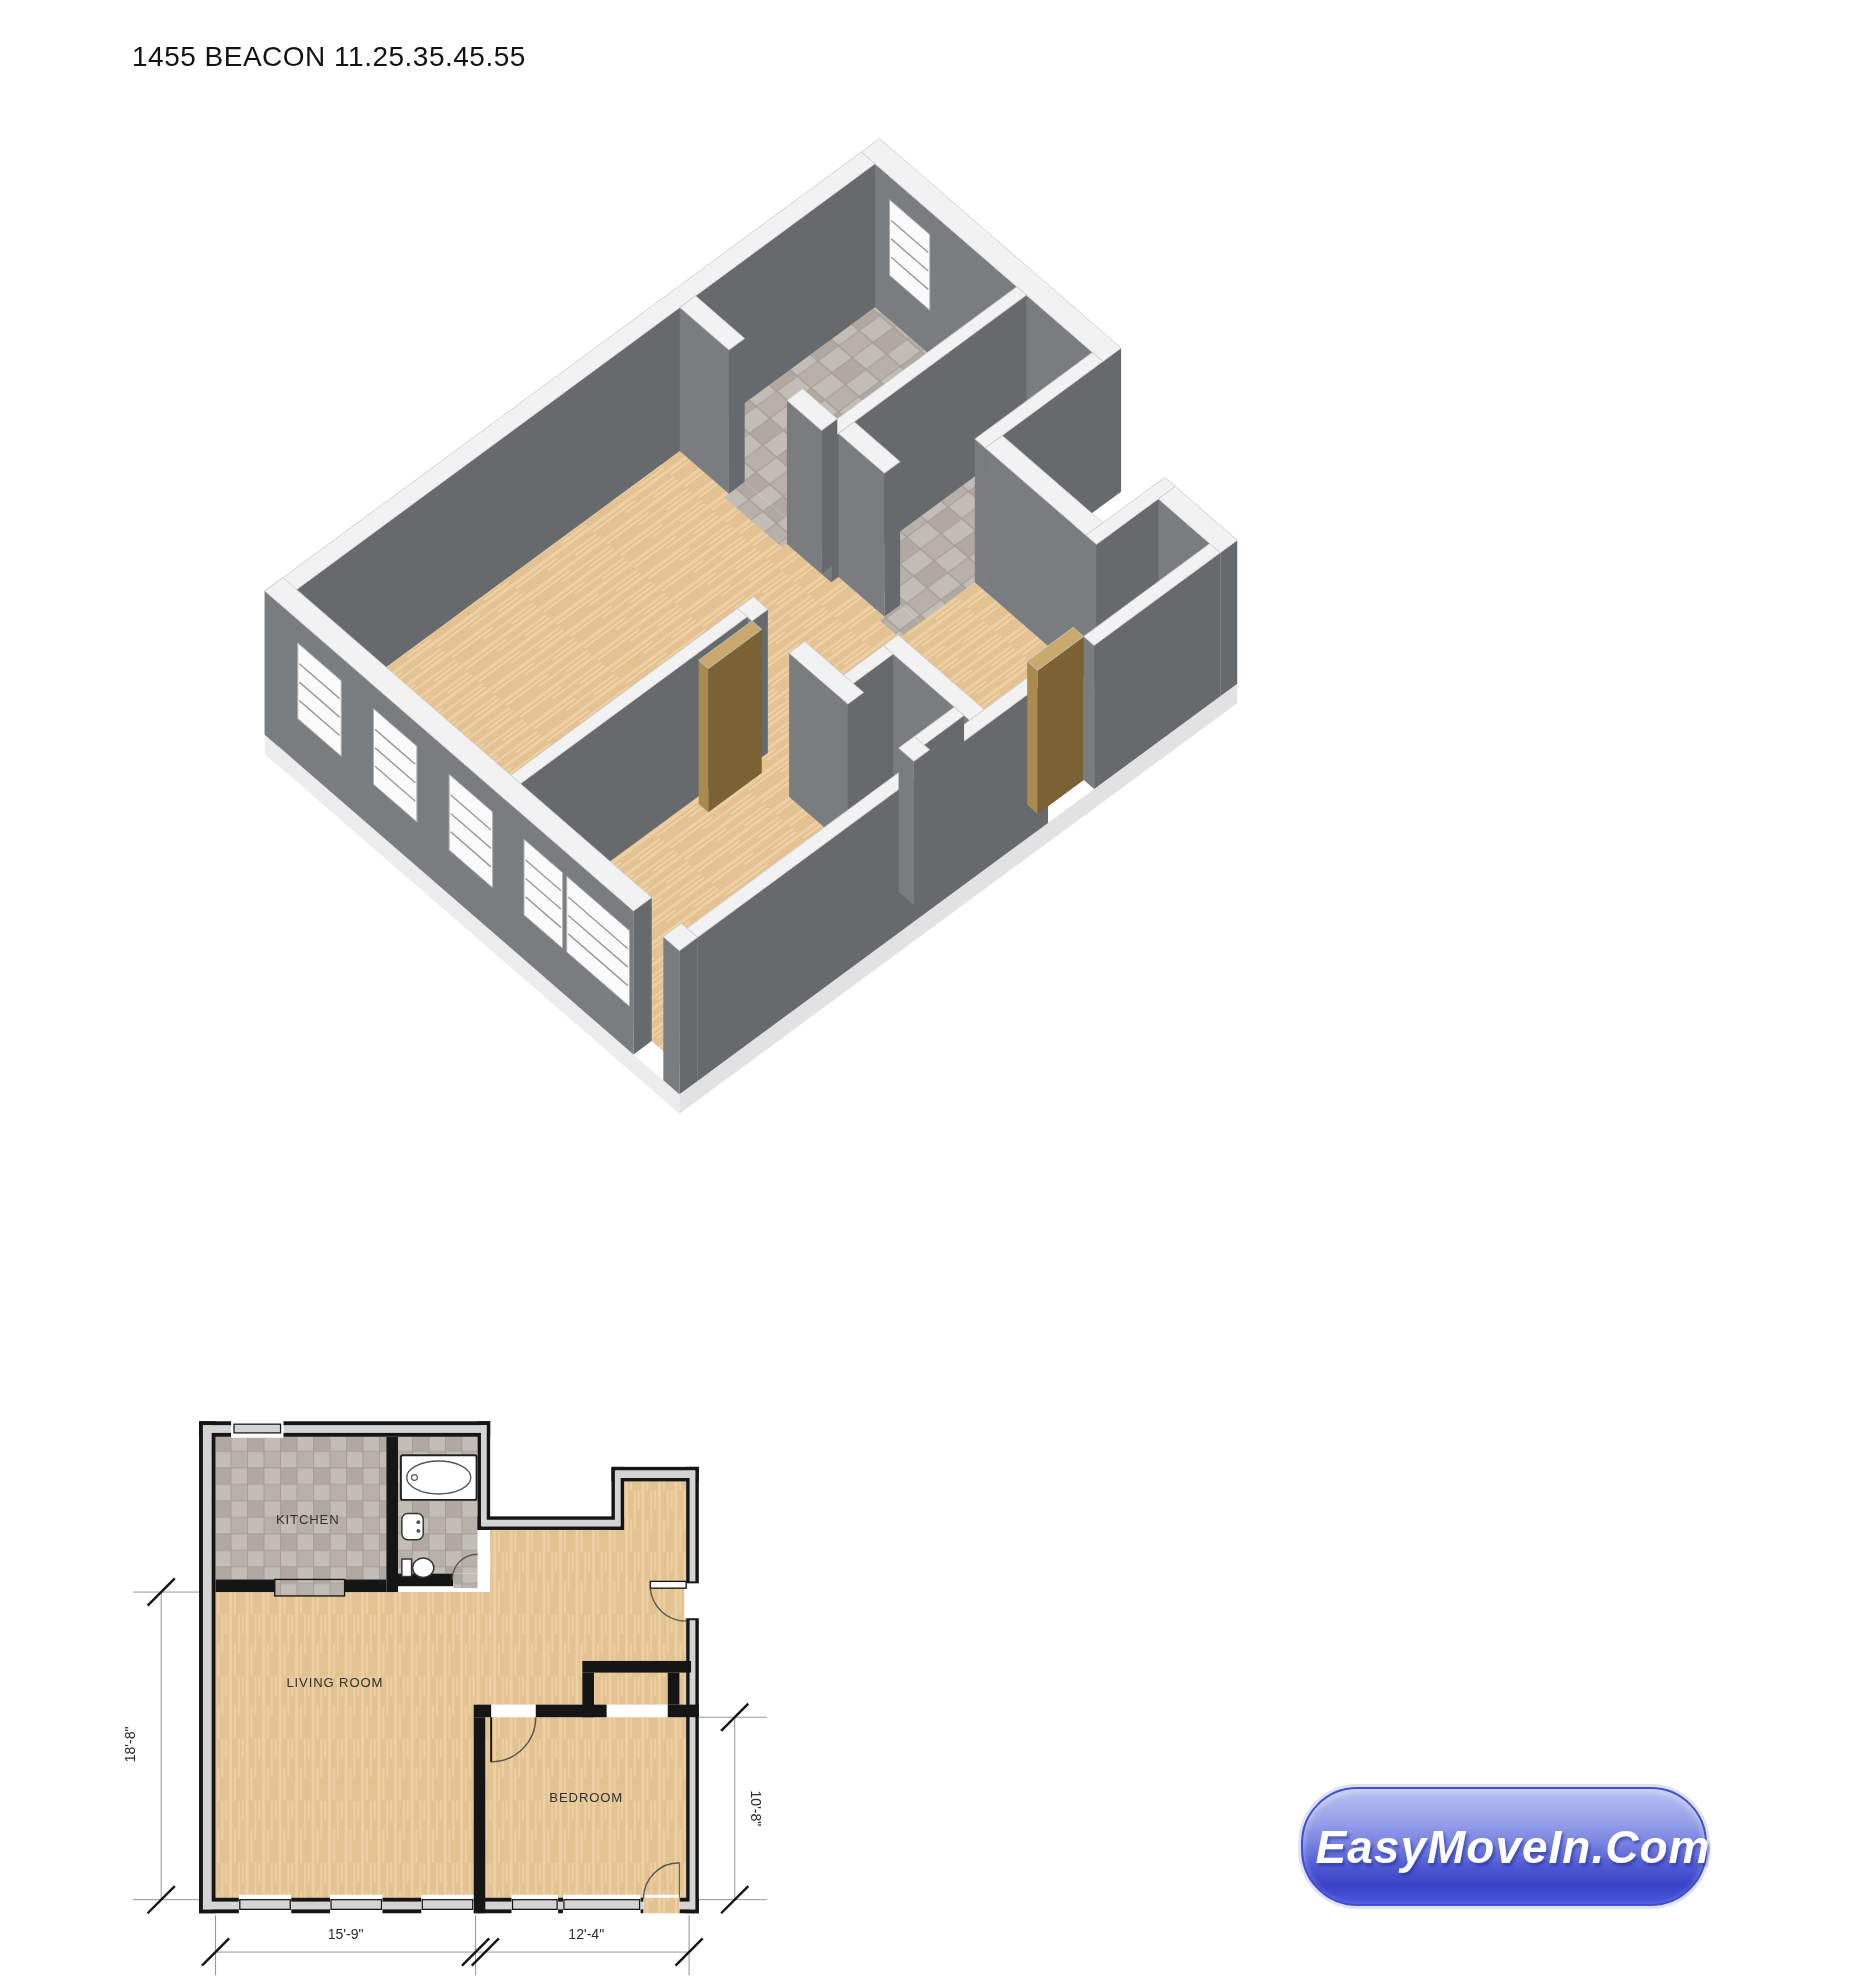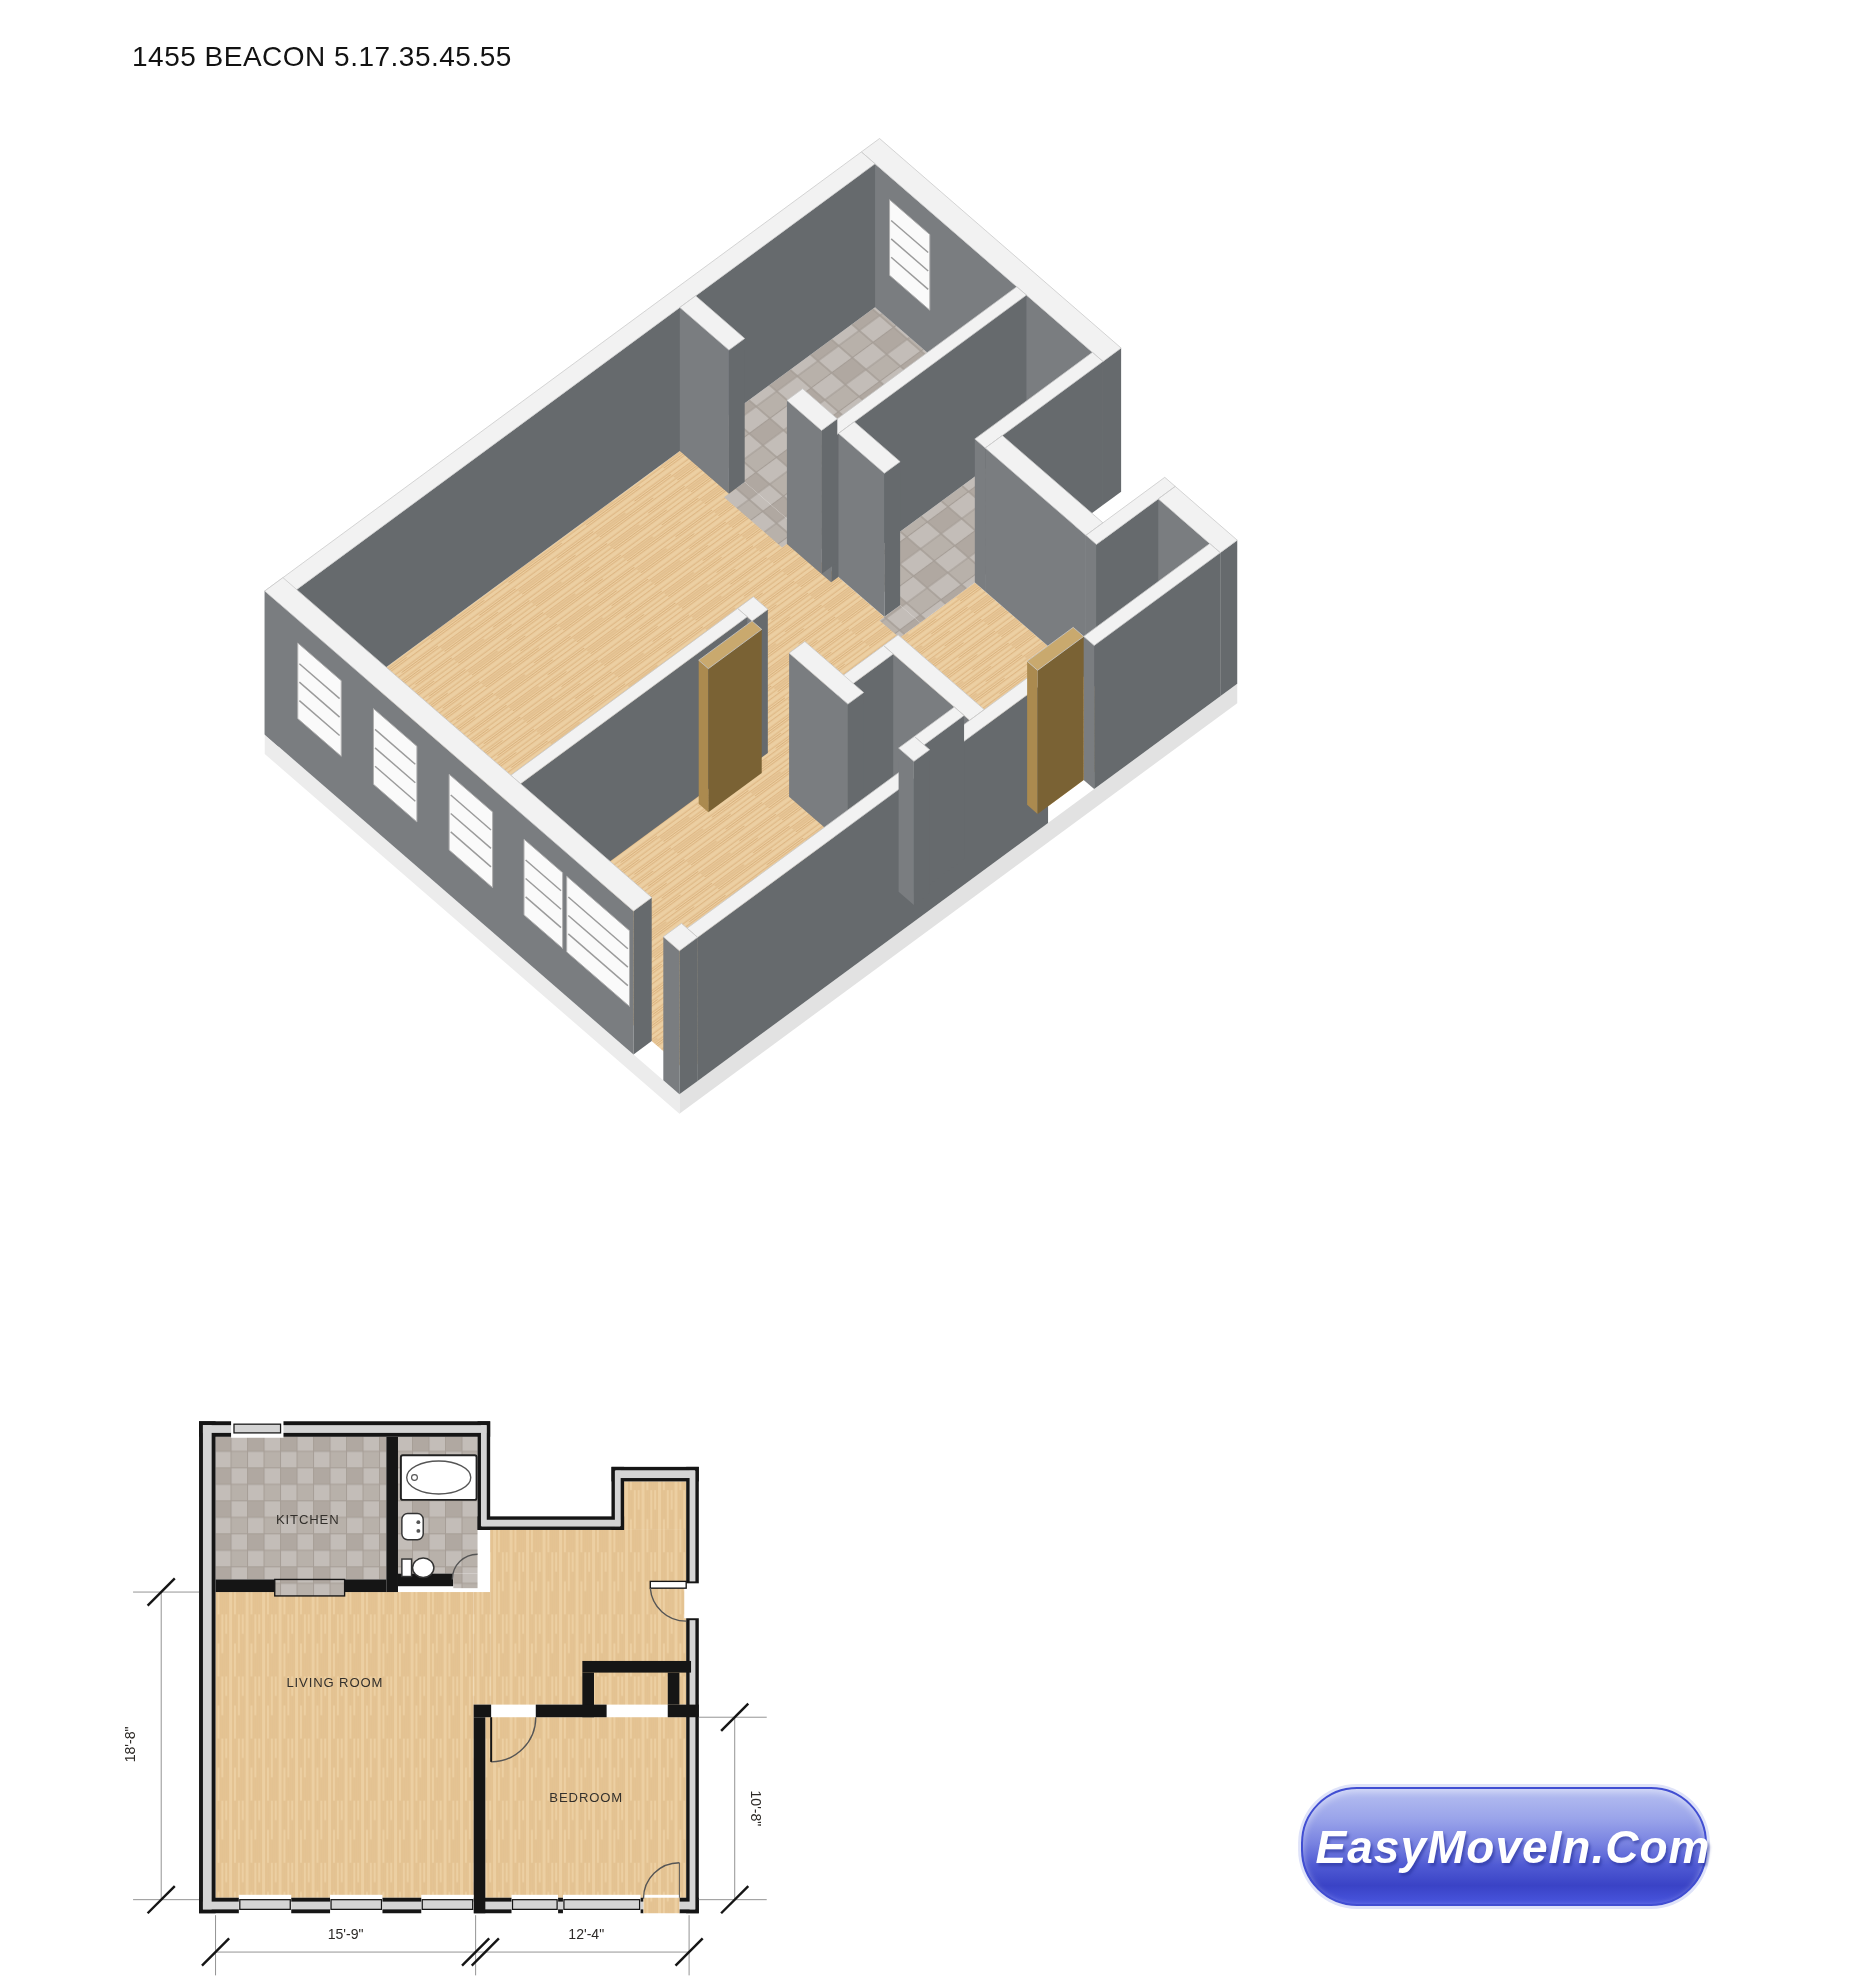--- a/index.html
+++ b/index.html
@@ -17,21 +17,21 @@
        display:flex;align-items:center;justify-content:center;cursor:pointer;}
   .logo span{font-style:italic;font-weight:bold;font-size:46px;color:#ffffff;
        letter-spacing:1px;text-shadow:1.9px 2.9px 2.9px rgba(35,45,150,.55);margin-left:18px;}
   text{font-family:"Liberation Sans", sans-serif;}
   .room-label{font-size:13.5px;letter-spacing:.9px;fill:#33302c;}
   .dim-label{font-size:14.5px;fill:#2d2a27;}
 </style>
 </head>
 <body>
 
-<div class="page-title">1455 BEACON 5.17.35.45.55</div>
+<div class="page-title">1455 BEACON 11.25.35.45.55</div>
 
 <svg id="iso-svg" width="1851" height="1300" viewBox="0 0 1908 1340">
   <defs>
     <pattern id="wood" width="17" height="64" patternUnits="userSpaceOnUse">
       <rect width="17" height="64" fill="#eccfa2"></rect>
       <path d="M2,0V64 M6,0V64 M10,0V64 M14,0V64" stroke="#ddb581" stroke-width="1" fill="none"></path>
       <path d="M4,0V30 M12,20V64 M8,40V64" stroke="#cfa268" stroke-width="0.8" opacity="0.7" fill="none"></path>
     </pattern>
     <pattern id="tile" width="34" height="34" patternUnits="userSpaceOnUse">
       <rect width="34" height="34" fill="#c3bdb8"></rect>

